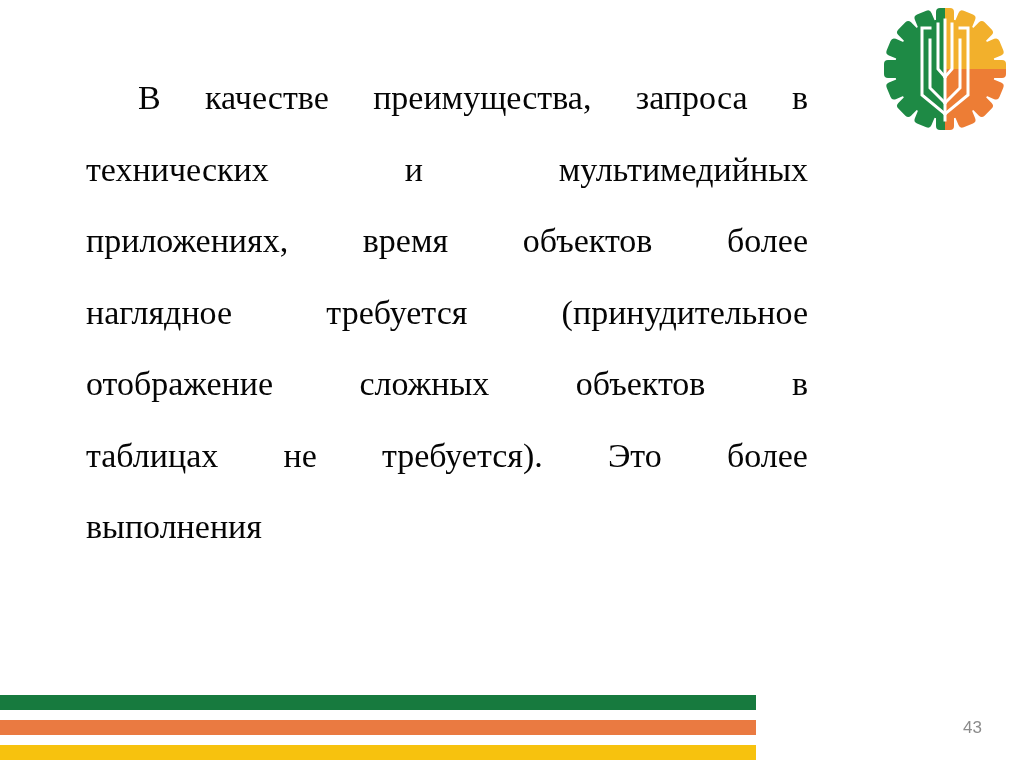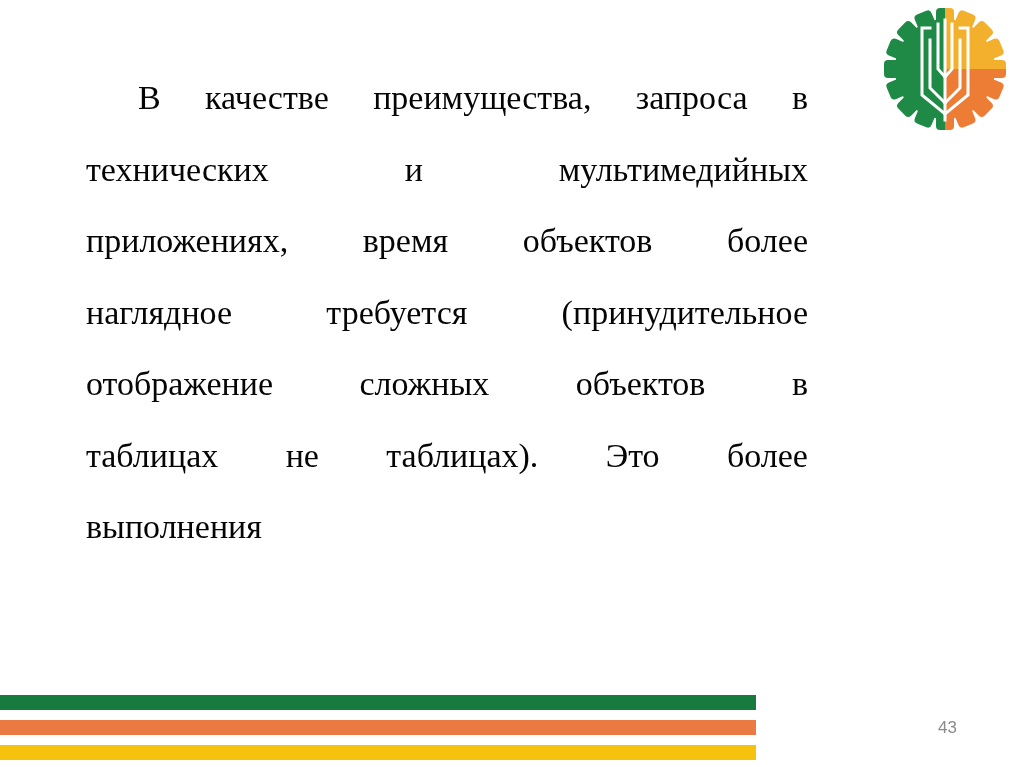--- a/index.html
+++ b/index.html
@@ -48,21 +48,21 @@
   }
   .stripe-1 { top: 695px; }
   .stripe-2 { top: 720px; }
   .stripe-3 { top: 745px; }
   
   .page-number {
     position: absolute;
     left: 938px;
     top: 718px;
     width: 44px;
-    text-align: left;
+    text-align: right;
     font-family: "Liberation Sans", sans-serif;
     font-size: 17px;
     color: #8b8b8b;
   }
 </style>
 </head>
 <body>
 
 <div class="slide">
 
@@ -92,21 +92,21 @@
       </div>
       <div class="line">
         <span>отображение</span>
         <span>сложных</span>
         <span>объектов</span>
         <span>в</span>
       </div>
       <div class="line">
         <span>таблицах</span>
         <span>не</span>
-        <span>таблицах).</span>
+        <span>требуется).</span>
         <span>Это</span>
         <span>более</span>
       </div>
       <div class="line line-last">
         <span>выполнения</span>
       </div>
     </div>
 
   <div class="logo">
     <svg width="124" height="124" viewBox="0 0 124 124" xmlns="http://www.w3.org/2000/svg">

